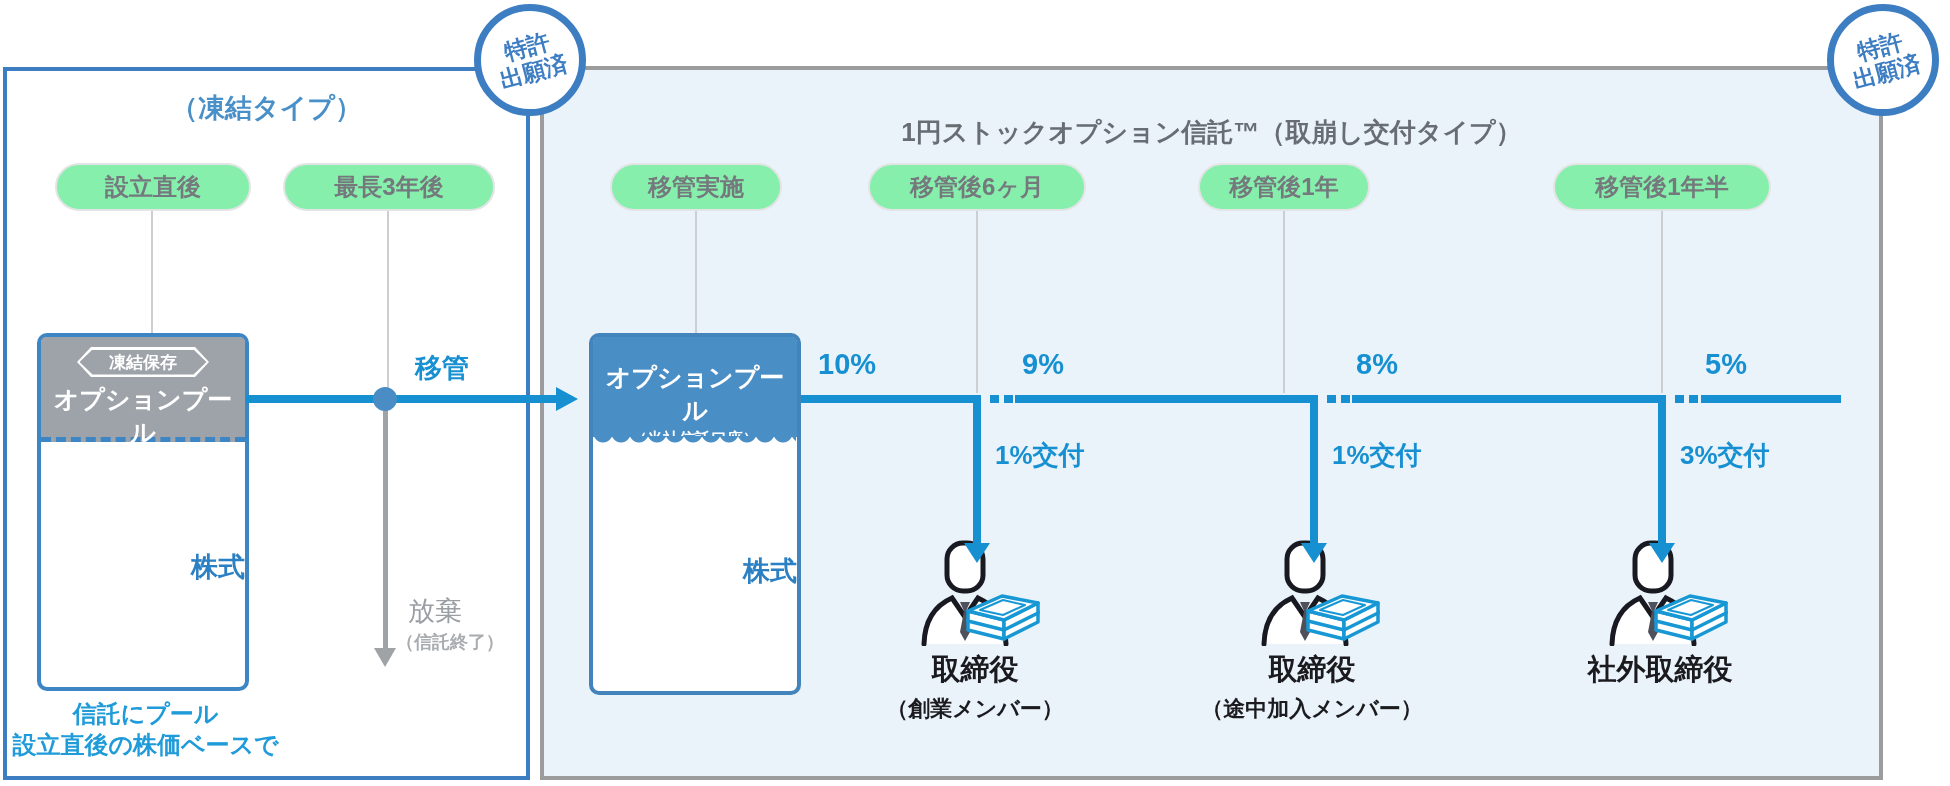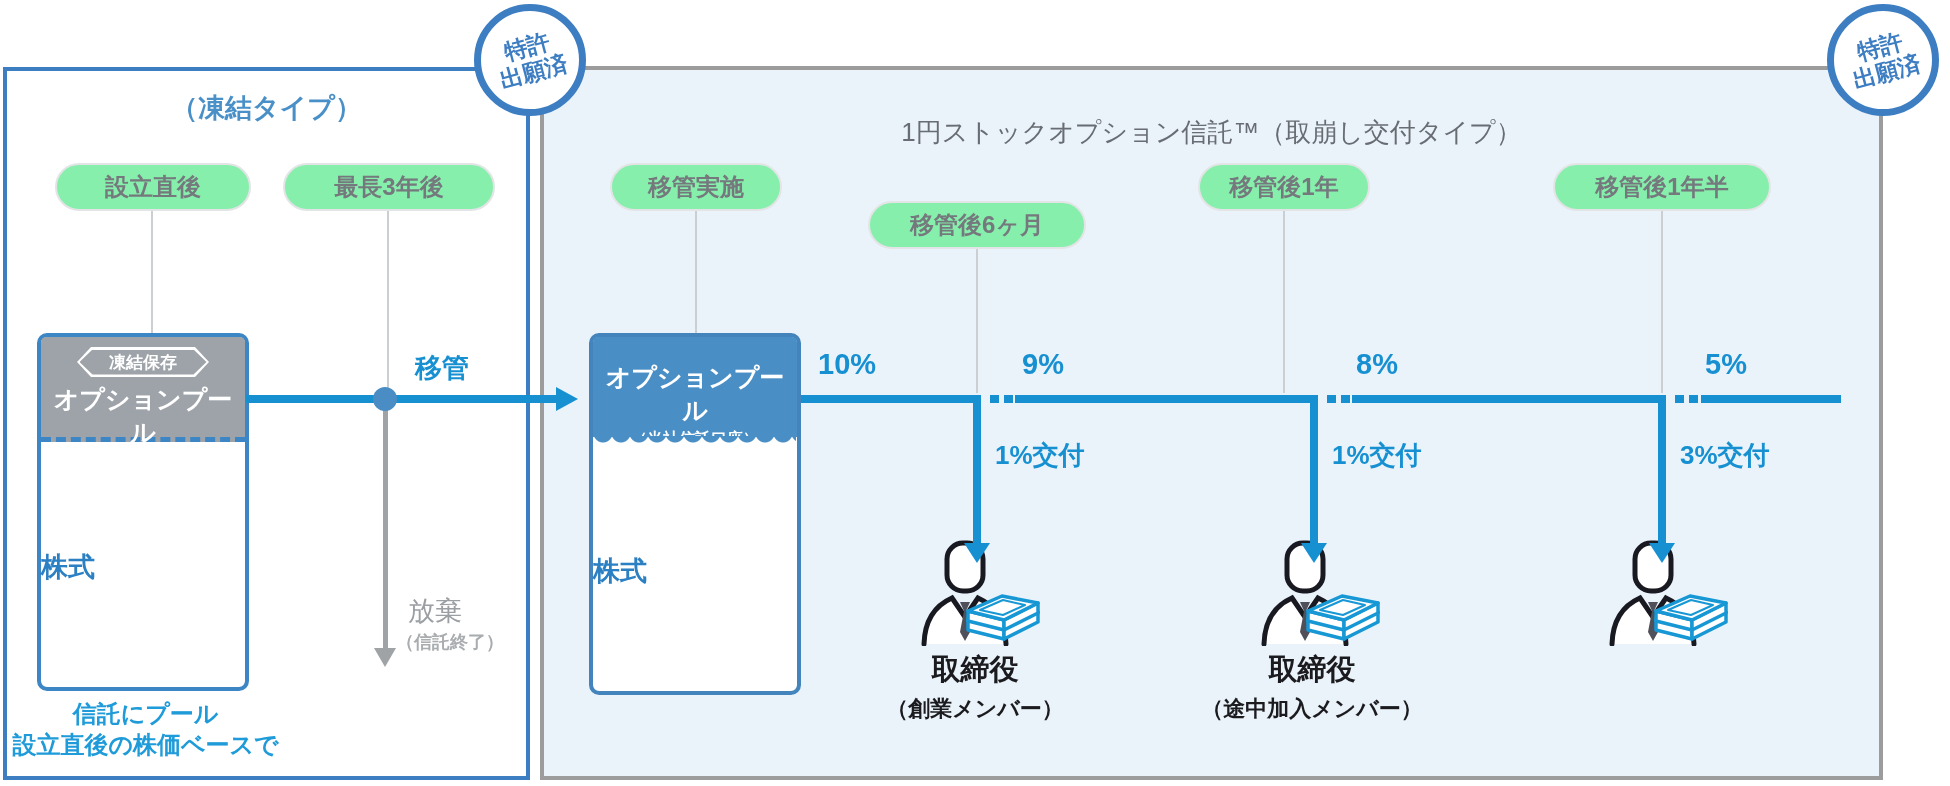--- a/index.html
+++ b/index.html
@@ -26,21 +26,21 @@
   }
   .patent-badge .txt {
     transform:rotate(-15deg); color:#3D7DC2; font-weight:bold; font-size:23px;
     line-height:1.12; text-align:center; white-space:nowrap;
   }
 
   
   .lp-title { left:3px; top:92px; width:527px; text-align:center; z-index:2;
     color:#4A90C8; font-size:27px; font-weight:bold; line-height:1.25; }
   .rp-title { left:540px; top:115px; width:1343px; text-align:center; z-index:2;
-    color:#686D73; font-size:26px; font-weight:normal; }
+    color:#686D73; font-size:26px; font-weight:bold; }
 
   
   .pill {
     position:absolute; top:163px; height:48px; box-sizing:border-box; z-index:3;
     background:#86efac; border:2px solid #E3E4E6; border-radius:26px;
     display:flex; align-items:center; justify-content:center;
     font-size:24px; font-weight:bold; color:#75787D;
   }
 
   
@@ -60,21 +60,21 @@
   .pool-head.gray { background:#9DA3A9; border-bottom:5px dashed #3D86C6; }
   .pool-head.blue { background:#4A8EC6; }
   .scallop {
     position:absolute; left:1px; right:1px; bottom:-8px; height:9px; z-index:1;
     background-image:radial-gradient(circle at 9px -3px, #4A8EC6 9px, rgba(0,0,0,0) 10px);
     background-size:18px 9px; background-repeat:repeat-x;
   }
   .pool-name { color:#fff; font-size:25px; font-weight:bold; margin-top:6px; }
   .pool-sub  { color:#fff; font-size:16px; font-weight:bold; margin-top:2px; }
   .pool-content {
-    position:absolute; left:0; right:0; top:212px; text-align:left;
+    position:absolute; left:0; right:0; top:212px; text-align:right;
     color:#2B7FC3; font-size:27px; font-weight:bold;
   }
   .hexbadge { width:132px; height:30px; margin:10px auto 4px;
     clip-path:polygon(14px 0,calc(100% - 14px) 0,100% 50%,calc(100% - 14px) 100%,14px 100%,0 50%);
     background:#fff; display:flex; align-items:center; justify-content:center; }
   .hexbadge .inner { width:127px; height:25px;
     clip-path:polygon(13px 0,calc(100% - 13px) 0,100% 50%,calc(100% - 13px) 100%,13px 100%,0 50%);
     background:#9DA3A9; color:#fff; font-size:17px; font-weight:bold;
     display:flex; align-items:center; justify-content:center; }
 
@@ -163,21 +163,21 @@
   <div class="lbl-blue" style="left:415px; top:350px; font-size:27px;">移管</div>
 
   <div class="gray-stem"></div>
   <div class="gray-head"></div>
   <div class="abandon">放棄</div>
   <div class="abandon-sub">（信託終了）</div>
 
   <div class="abs rp-title">1円ストックオプション信託™（取崩し交付タイプ）</div>
 
   <div class="pill" style="left:610px; width:172px;">移管実施</div>
-  <div class="pill" style="left:868px; width:218px;margin-top:38px;">移管後6ヶ月</div>
+  <div class="pill" style="left:868px; width:218px;">移管後6ヶ月</div>
   <div class="pill" style="left:1198px; width:172px;">移管後1年</div>
   <div class="pill" style="left:1553px; width:218px;">移管後1年半</div>
   <div class="vline" style="left:695px; height:122px;"></div>
   <div class="vline" style="left:976px; height:182px;"></div>
   <div class="vline" style="left:1283px; height:182px;"></div>
   <div class="vline" style="left:1661px; height:182px;"></div>
 
   <div class="pool-box right">
     <div class="pool-head blue">
       <div class="pool-name" style="margin-top:24px;">オプションプール</div>
@@ -256,14 +256,15 @@
     <g stroke="#1798D5" stroke-width="3.5" fill="#fff" stroke-linejoin="round">
       <path d="M60 80 L60 90 L96 99 L96 89 Z"></path>
       <path d="M130 72 L130 82 L96 99 L96 89 Z"></path>
       <path d="M60 80 L94 65 L130 72 L96 89 Z"></path>
       <path d="M60 71 L60 81 L96 90 L96 80 Z"></path>
       <path d="M130 63 L130 73 L96 90 L96 80 Z"></path>
       <path d="M60 71 L94 56 L130 63 L96 80 Z"></path>
       <path d="M72 70 L95 60 L117 65 L95 75 Z" fill="none" stroke-width="2"></path>
     </g>
   </svg>
+  <div class="person-name" style="left:1500px;">社外取締役</div>
 
 </div>
 
 </body></html>

